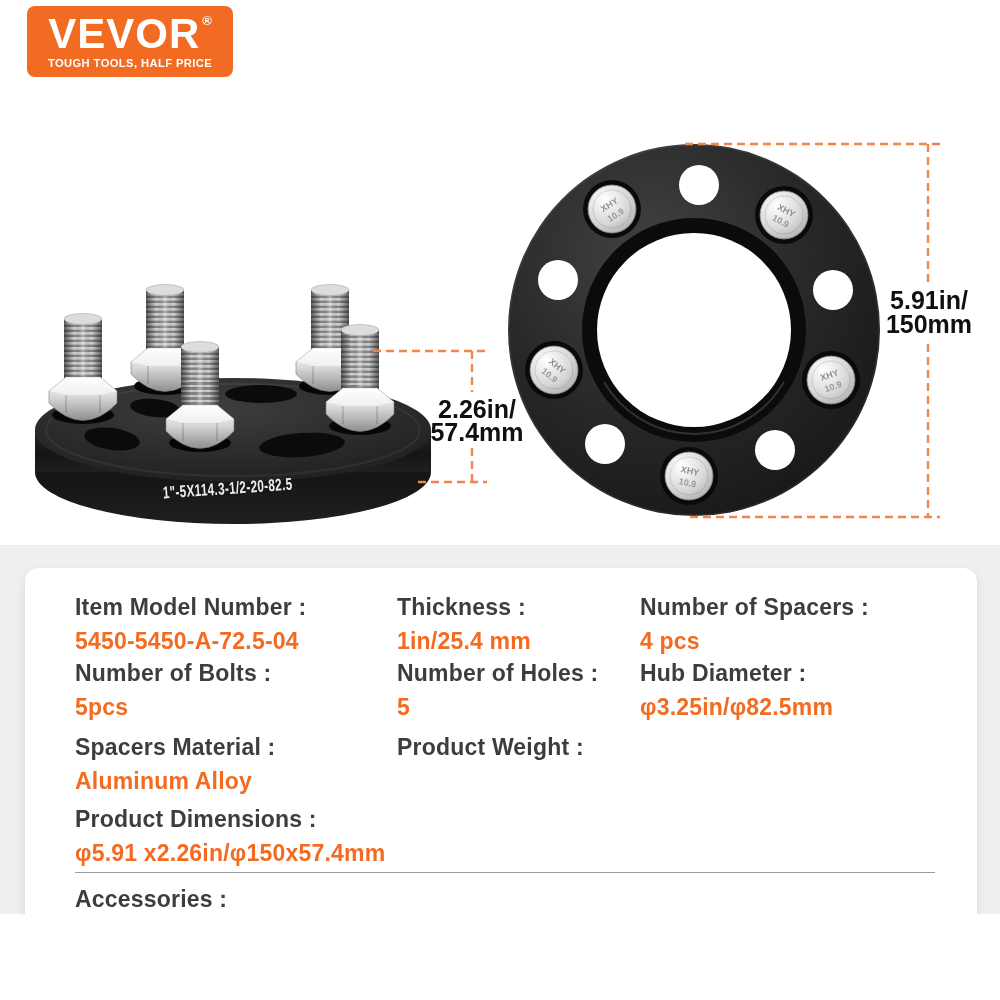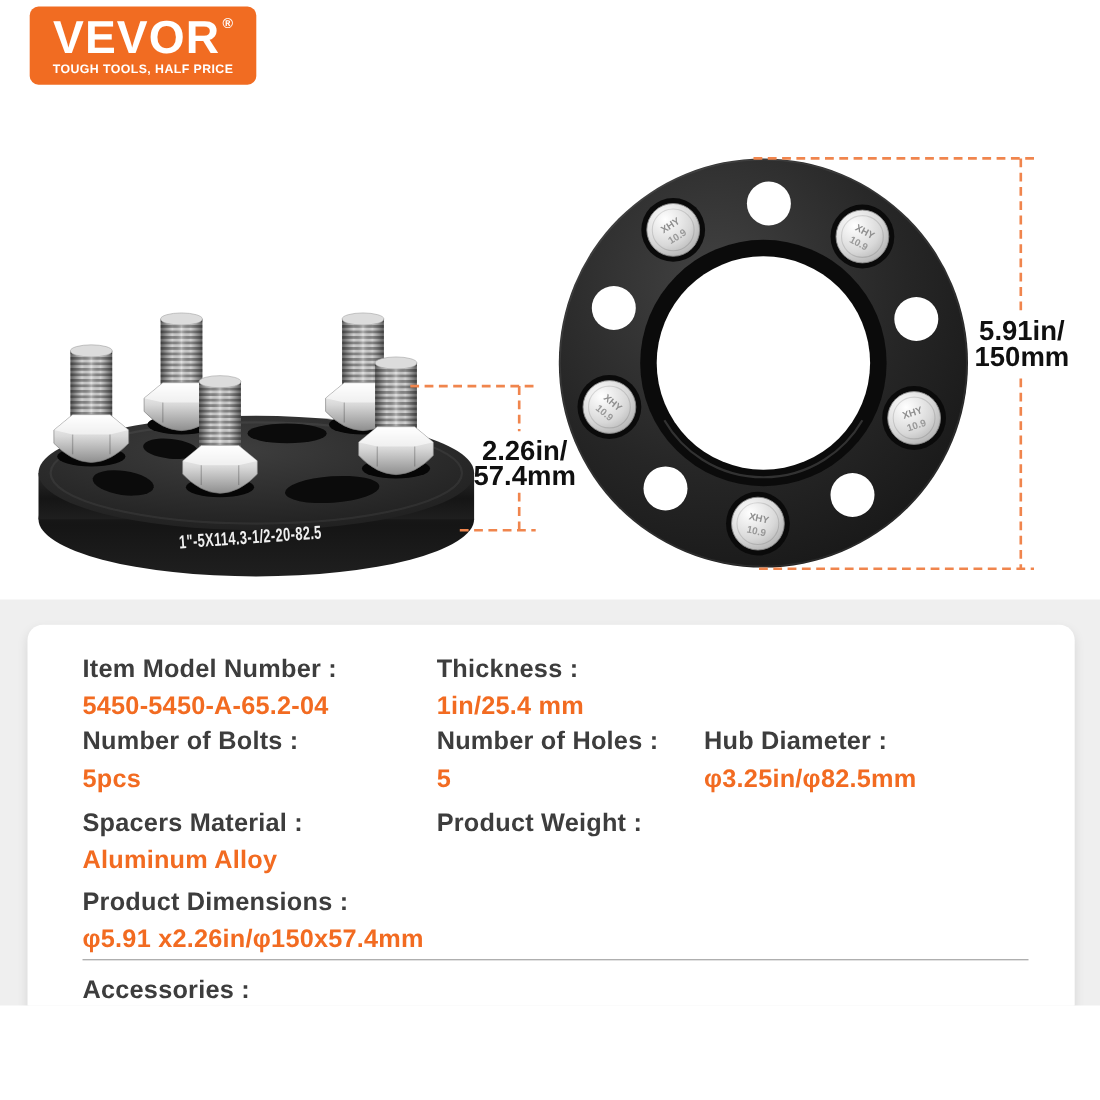--- a/index.html
+++ b/index.html
@@ -176,26 +176,30 @@
       <path d="M685,144 H940 M928,144 V286 M928,344 V517 M690,517 H940" fill="none" stroke="#F0854D" stroke-width="2.4" stroke-dasharray="8 5"></path>
       <text x="929" y="309" text-anchor="middle" font-size="25" font-weight="bold" fill="#101010">5.91in/</text>
       <text x="929" y="333" text-anchor="middle" font-size="25" font-weight="bold" fill="#101010">150mm</text>
     </g>
   </svg>
 
   <div class="spec-card">
 
     <div class="cell" style="left:50px;top:26px;">
       <div class="spec-label">Item Model Number :</div>
-      <div class="spec-value">5450-5450-A-65.2-04</div>
+      <div class="spec-value">5450-5450-A-72.5-04</div>
     </div>
     <div class="cell" style="left:372px;top:26px;">
       <div class="spec-label">Thickness :</div>
       <div class="spec-value">1in/25.4 mm</div>
     </div>
+    <div class="cell" style="left:615px;top:26px;">
+      <div class="spec-label">Number of Spacers :</div>
+      <div class="spec-value">4 pcs</div>
+    </div>
 
     <div class="cell" style="left:50px;top:92px;">
       <div class="spec-label">Number of Bolts :</div>
       <div class="spec-value">5pcs</div>
     </div>
     <div class="cell" style="left:372px;top:92px;">
       <div class="spec-label">Number of Holes :</div>
       <div class="spec-value">5</div>
     </div>
     <div class="cell" style="left:615px;top:92px;">

